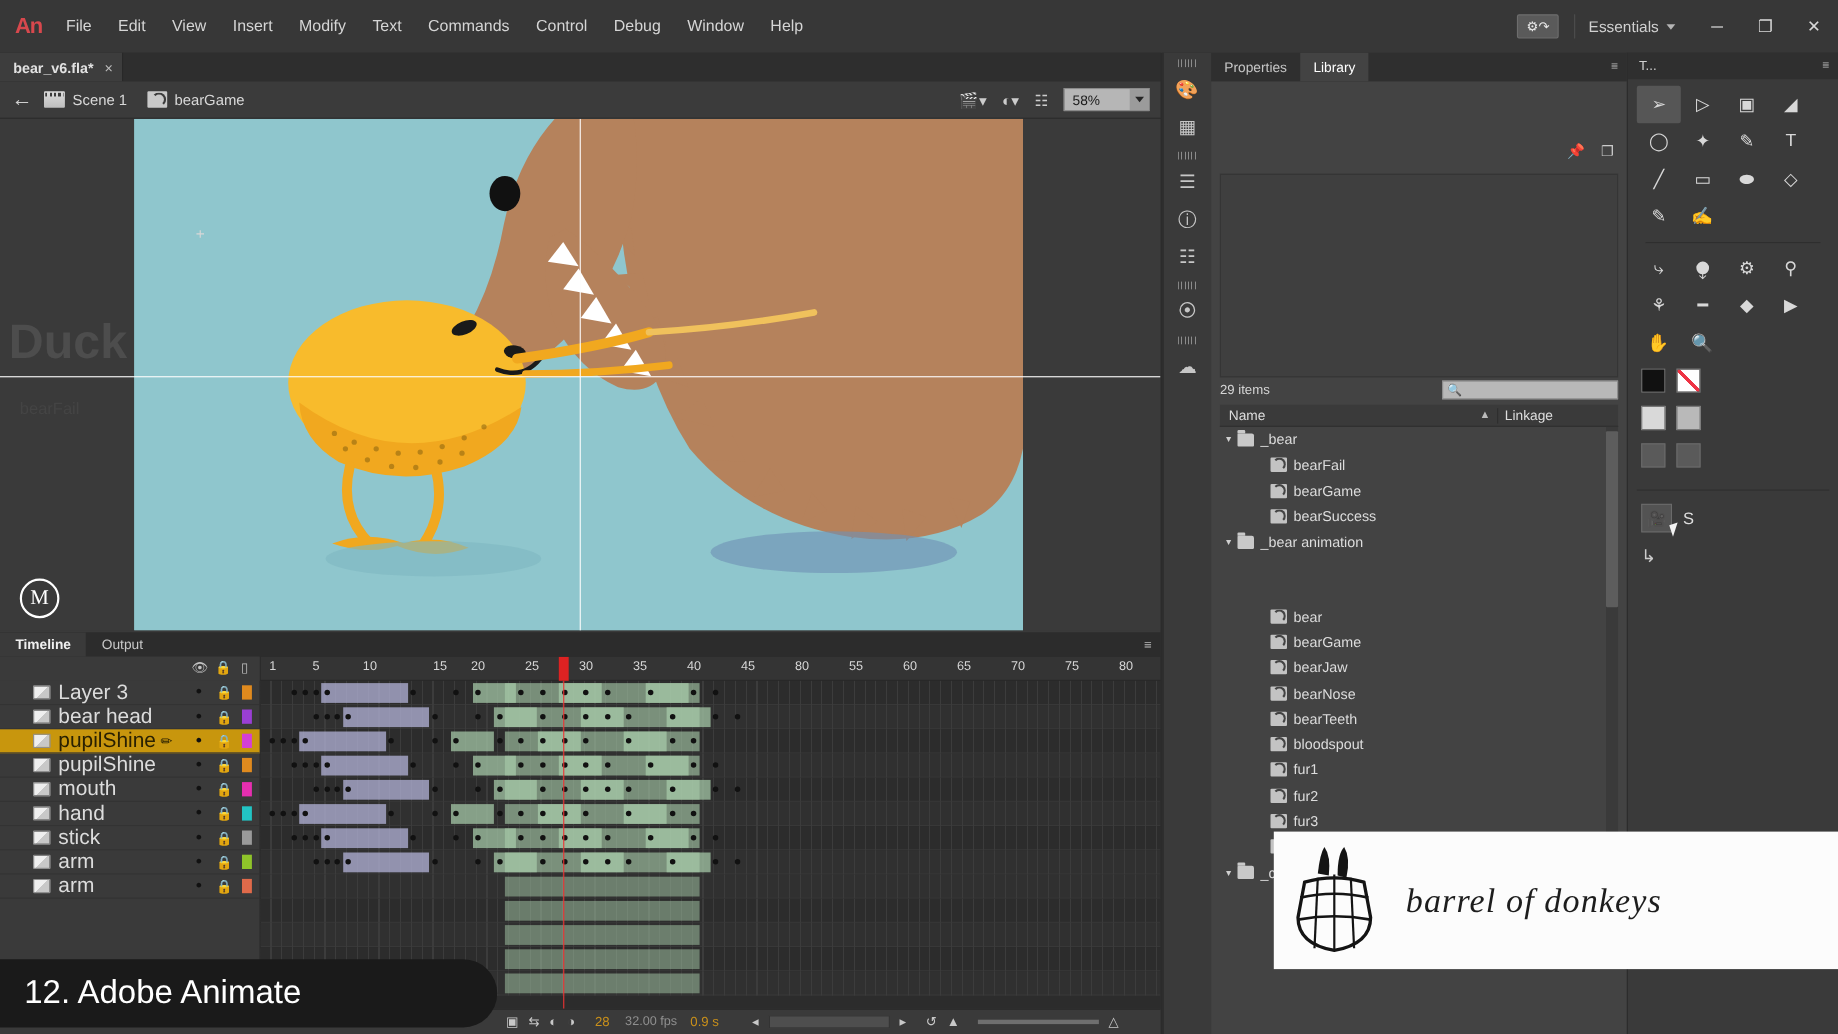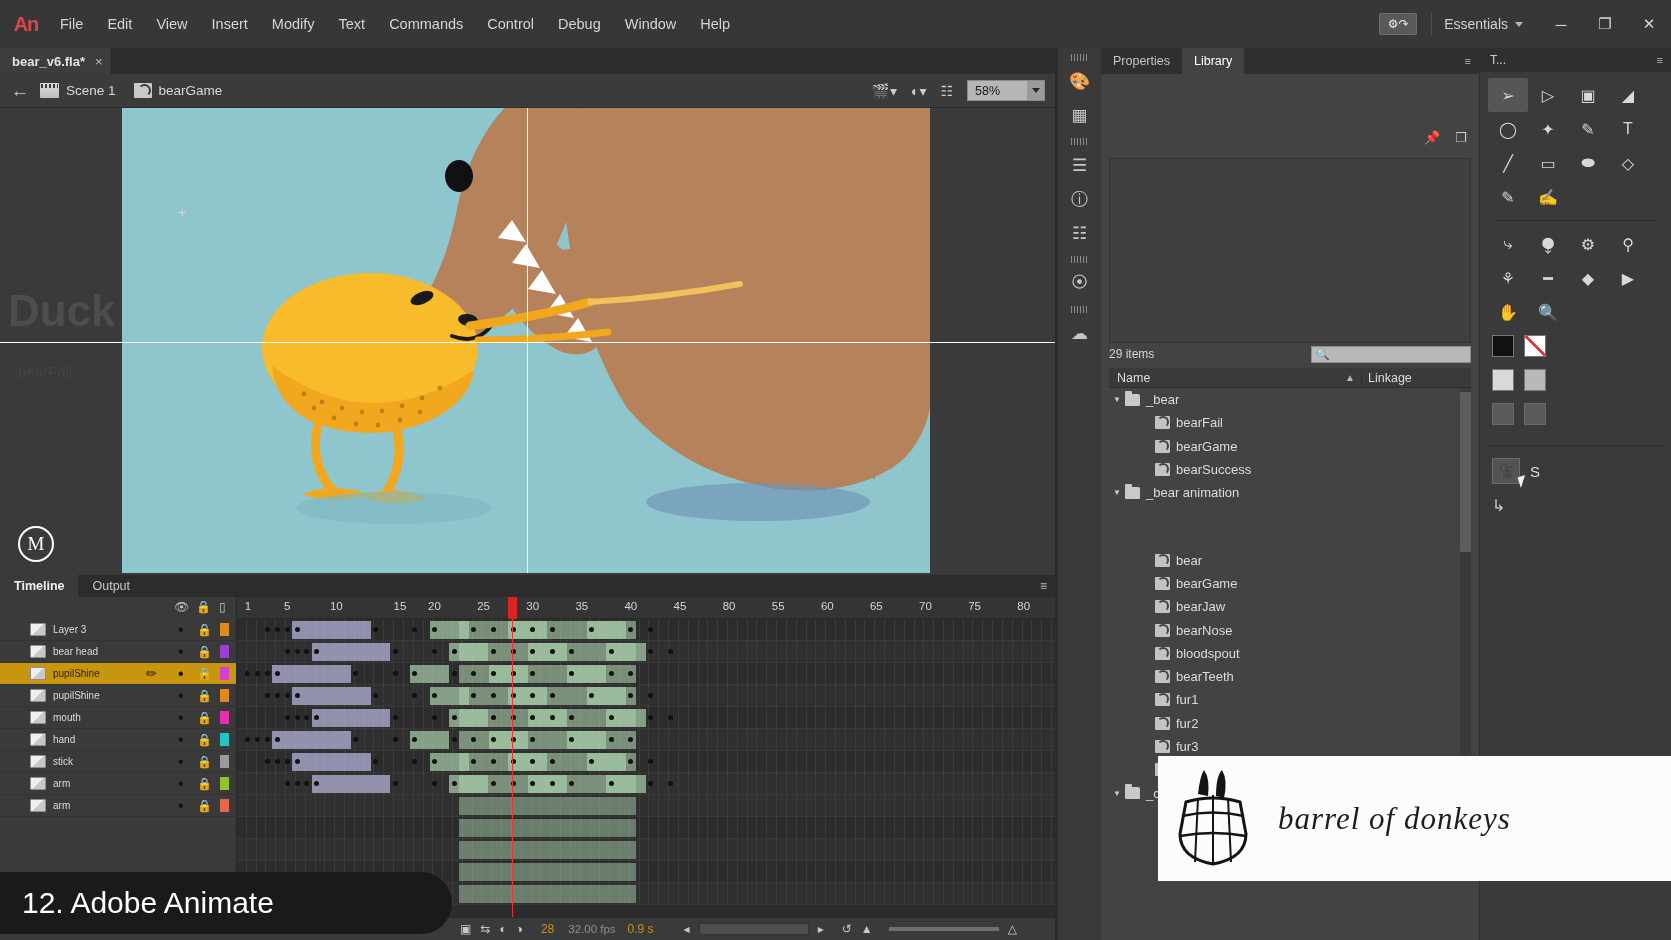--- a/index.html
+++ b/index.html
@@ -104,21 +104,21 @@
   .layercol { width:237px; background:#3a3a3a; position:relative;
     border-right:1px solid #272727; }
   .layerhdr { height:22px; position:relative; background:#3a3a3a; }
   .lh-ic { position:absolute; top:3px; color:#c3c3c3; font-size:12px; }
   .layerrow { height:22px; display:flex; align-items:center; position:relative;
     border-bottom:1px solid #333; }
   .layerrow.sel { background:#c8960d; }
   .lr-ic { width:16px;height:13px;margin-left:30px;background:
       linear-gradient(135deg,#efefef 50%,#c8c8c8 50%); border:1px solid #8f8f8f;
       border-radius:1px; }
-  .lr-name { color:#dcdcdc; font-size:10px; margin-left:7px; }
+  .lr-name { color:#dcdcdc; font-size:19px; margin-left:7px; }
   .layerrow.sel .lr-name { color:#2a2102; }
   .lr-pen { position:absolute; left:146px; color:#2a2102; font-size:13px; }
   .lr-eye { position:absolute; left:178px; color:#111; font-size:16px;
     line-height:0; }
   .lr-lock { position:absolute; left:197px; font-size:12px; color:#e6e6e6; }
   .lr-col { position:absolute; left:220px; width:9px; height:13px; }
   .framecol { flex:1; position:absolute; left:237px; top:0; width:818px;
     height:320px; background:#2c2c2c; overflow:hidden; }
   .ruler { height:22px; position:relative; background:#343434;
     border-bottom:1px solid #292929; }
@@ -789,26 +789,26 @@
           <span>bearJaw</span>
         </div>
         <div class="tnode" style="padding-left: 30px;">
           <span class="tdisc"></span>
           <span class="tsym"></span>
           <span>bearNose</span>
         </div>
         <div class="tnode" style="padding-left: 30px;">
           <span class="tdisc"></span>
           <span class="tsym"></span>
+          <span>bearTeeth</span>
+        </div>
+        <div class="tnode" style="padding-left: 30px;">
+          <span class="tdisc"></span>
+          <span class="tsym"></span>
           <span>bloodspout</span>
-        </div>
-        <div class="tnode" style="padding-left: 30px;">
-          <span class="tdisc"></span>
-          <span class="tsym"></span>
-          <span>bearTeeth</span>
         </div>
         <div class="tnode" style="padding-left: 30px;">
           <span class="tdisc"></span>
           <span class="tsym"></span>
           <span>fur1</span>
         </div>
         <div class="tnode" style="padding-left: 30px;">
           <span class="tdisc"></span>
           <span class="tsym"></span>
           <span>fur2</span>

